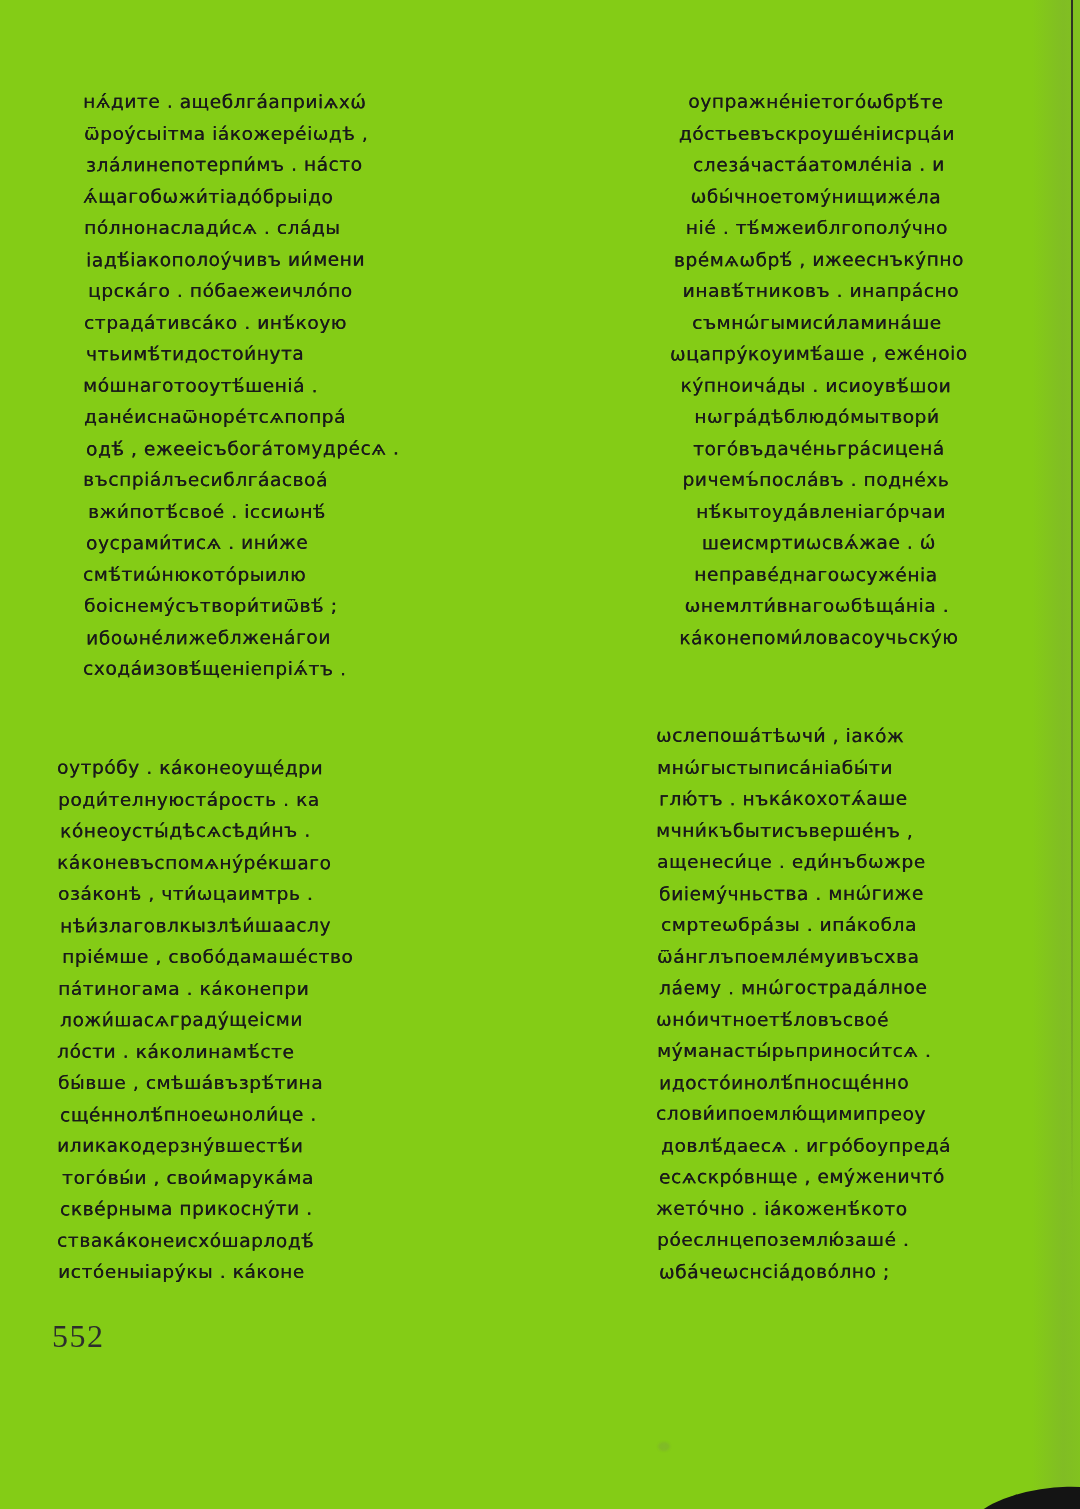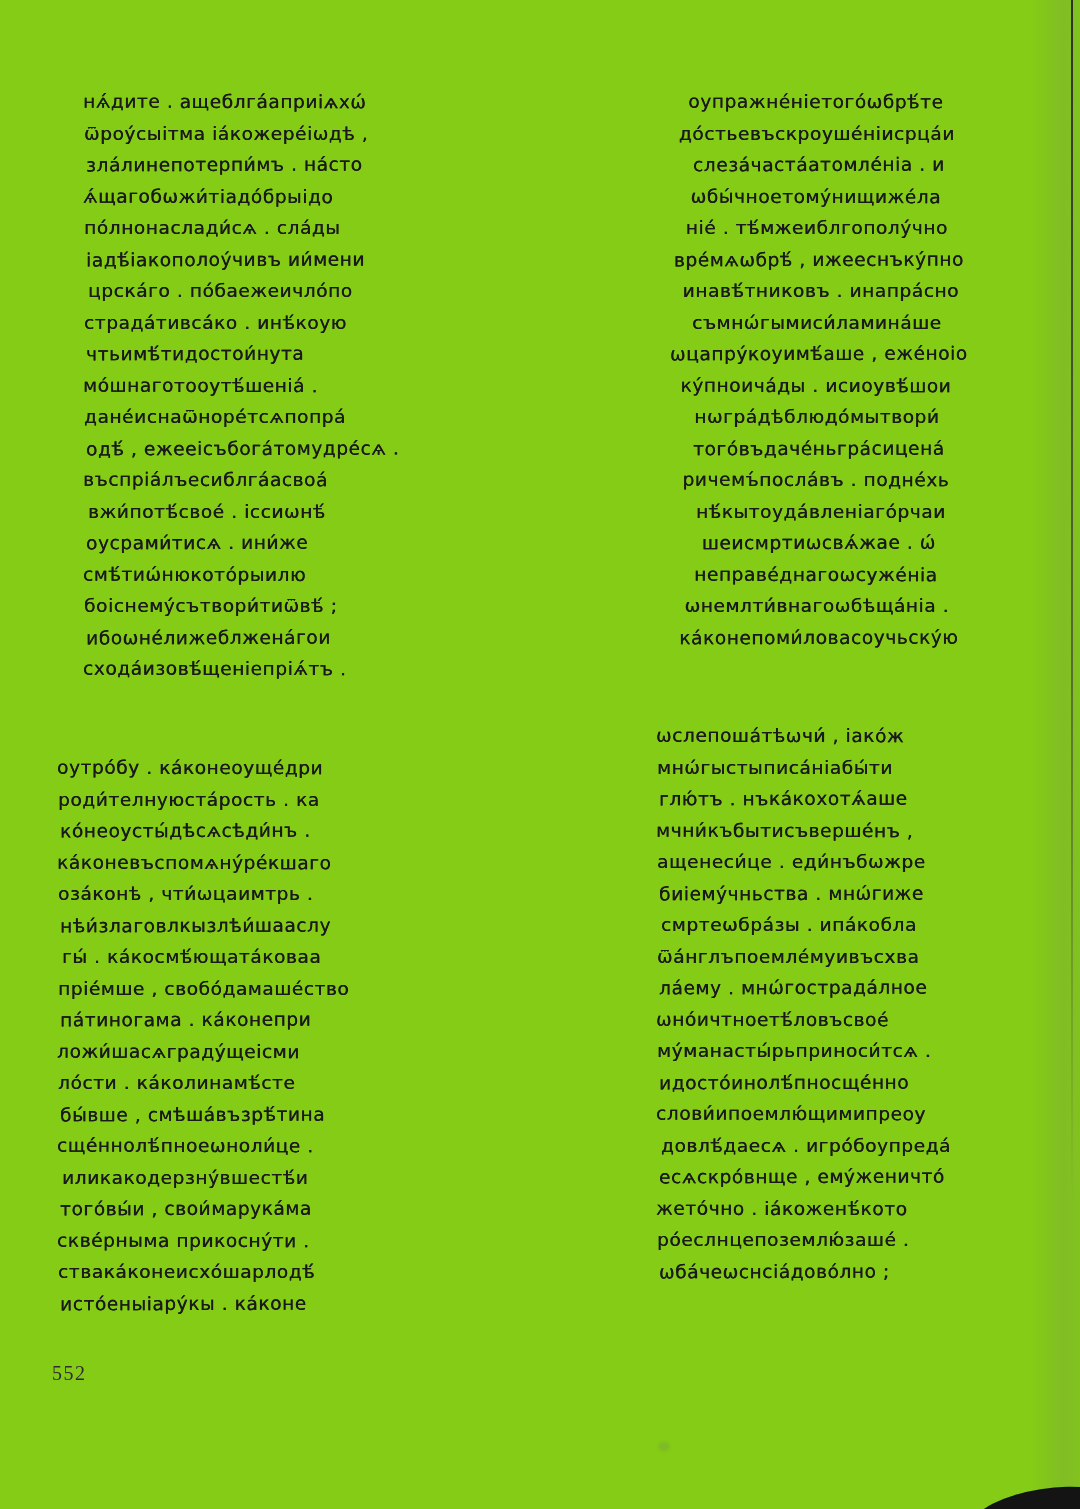--- a/index.html
+++ b/index.html
@@ -19,23 +19,23 @@
     white-space:nowrap;
     text-shadow:0.35px 0 0 currentColor;
   }
   .block .line{height:31.5px;}
   
   .block .line:nth-child(3n){transform:translateX(2px) rotate(-0.15deg);}
   .block .line:nth-child(3n+1){transform:translateX(-1px) rotate(0.1deg);}
   .block .line:nth-child(7n){transform:translateX(4px);}
   .page-number{
     position:absolute;
-    left:52px;top:1362px;
+    left:52px;top:1318px;
     font-family:"Liberation Serif","DejaVu Serif",serif;
-    font-size:20px;
+    font-size:32px;
     letter-spacing:1.5px;
     color:#2d2d2d;
   }
   .gutter-shade{
     position:absolute;top:0;right:0;
     width:48px;height:100%;
     background:linear-gradient(to right, rgba(110,110,110,0) 0%, rgba(110,110,110,0.16) 65%, rgba(110,110,110,0.10) 100%);
   }
   .gutter-hairline{
     position:absolute;top:0;left:1071px;
@@ -107,21 +107,20 @@
       <div class="line">ка́конепоми́ловасоучьску́ю</div>
     </div>
 
   <div class="block" style="left:58px;top:752px;">
       <div class="line">оутро́бу . ка́конеоуще́дри</div>
       <div class="line">роди́телнуюста́рость . ка</div>
       <div class="line">ко́неоусты́дѣсѧсѣди́нъ .</div>
       <div class="line">ка́коневъспомѧну́ре́кшаго</div>
       <div class="line">оза́конѣ , чти́ѡцаимтрь .</div>
       <div class="line">нѣи́злаговлкызлѣи́шааслу</div>
-      <div class="line">гы́ . ка́космѣ́ющата́коваа</div>
       <div class="line">пріе́мше , свобо́дамаше́ство</div>
       <div class="line">па́тиногама . ка́конепри</div>
       <div class="line">ложи́шасѧграду́щеісми</div>
       <div class="line">ло́сти . ка́колинамѣ́сте</div>
       <div class="line">бы́вше , смѣша́възрѣ́тина</div>
       <div class="line">сще́ннолѣ́пноеѡноли́це .</div>
       <div class="line">иликакодерзну́вшестѣ́и</div>
       <div class="line">того́вы́и , свои́марука́ма</div>
       <div class="line">скве́рныма прикосну́ти .</div>
       <div class="line">ствака́конеисхо́шарлодѣ́</div>

